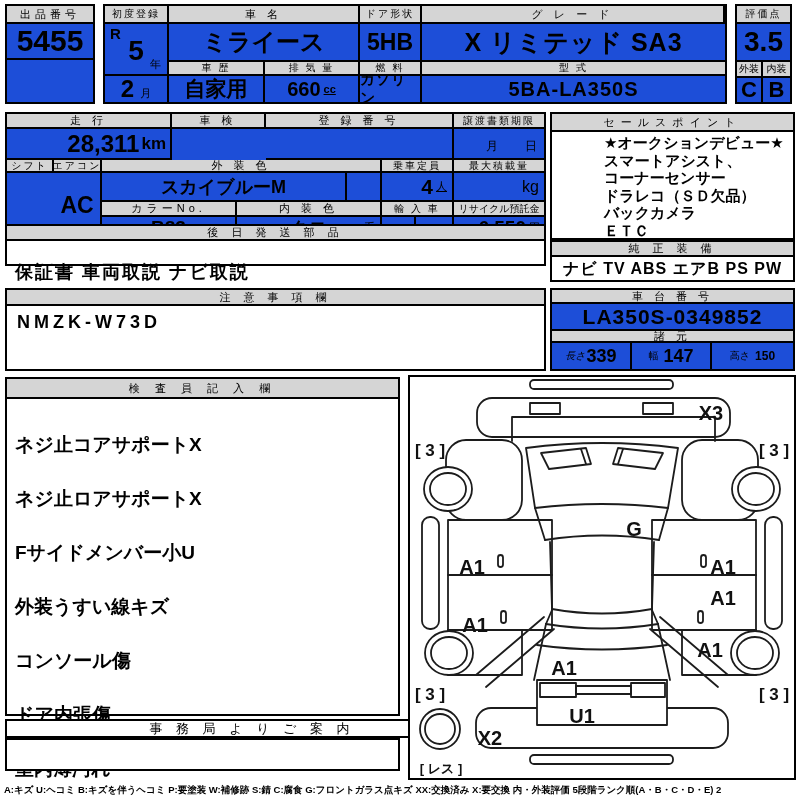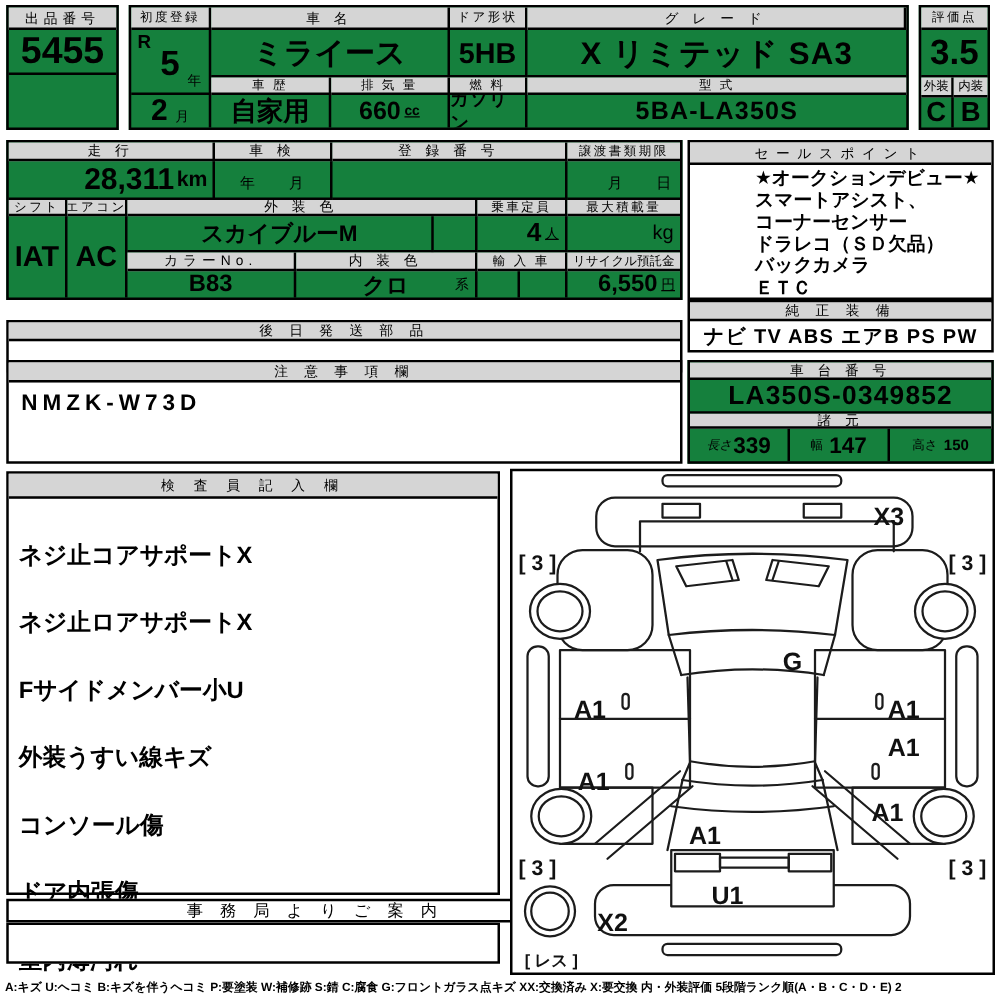--- a/index.html
+++ b/index.html
@@ -1,19 +1,19 @@
 <!DOCTYPE html>
 <html><head>
 <meta charset="utf-8">
 <style>
   html,body{margin:0;padding:0;}
   body{width:800px;height:800px;position:relative;background:#fff;color:#000;
        font-family:"Liberation Sans","DejaVu Sans",sans-serif;}
   .abs{position:absolute;box-sizing:border-box;}
-  .tbl{border:2px solid #000;display:grid;background:#15803d;}
+  .tbl{border:2px solid #000;display:grid;background:#1d4ed8;}
   .c{border-right:2px solid #000;border-bottom:2px solid #000;display:flex;
      align-items:center;justify-content:center;overflow:hidden;position:relative;box-sizing:border-box;}
   .nr{border-right:none!important;} .nb{border-bottom:none!important;}
   .g{background:#d5d5d5;}
   .hd{font-size:11px;letter-spacing:4px;white-space:nowrap;}
   .hd2{font-size:10px;letter-spacing:2px;white-space:nowrap;}
   .b{font-weight:bold;}
   .right{justify-content:flex-end;}
   .unit{font-size:11px;font-weight:bold;margin-left:3px;text-decoration:underline;}
   .hint{font-size:12px;letter-spacing:1px;}
@@ -77,31 +77,29 @@
 <div class="abs tbl" style="left:5px;top:112px;width:541px;height:128px;grid-template-columns:47px 48px 70px 65px 29px 81px 35px 34px 38px 90px;grid-template-rows:15px 31px 13px 29px 15px 21px;">
   <div class="c g hd" style="grid-column:1/span 3">走 行</div>
   <div class="c g hd" style="grid-column:4/span 2">車 検</div>
   <div class="c g hd" style="grid-column:6/span 4">登 録 番 号</div>
   <div class="c nr g hd2" style="grid-column:10">譲渡書類期限</div>
 
   <div class="c right" style="grid-column:1/span 3;grid-row:2;padding-right:4px;">
     <span class="b" style="font-size:24px;">28,311</span>
     <span class="b" style="font-size:17px;margin-left:2px;">km</span>
   </div>
-  <div class="c hint" style="grid-column:4/span 2;grid-row:2;align-items:flex-end;padding-bottom:3px;">年　　月</div>
   <div class="c" style="grid-column:6/span 4;grid-row:2;"></div>
   <div class="c nr hint right" style="grid-column:10;grid-row:2;align-items:flex-end;padding:0 6px 3px 0;">月　　日</div>
 
   <div class="c g hd2" style="grid-column:1;grid-row:3">シフト</div>
   <div class="c g hd2" style="grid-column:2;grid-row:3">エアコン</div>
   <div class="c g hd" style="grid-column:3/span 5;grid-row:3">外 装 色</div>
   <div class="c g hd2" style="grid-column:8/span 2;grid-row:3">乗車定員</div>
   <div class="c nr g hd2" style="grid-column:10;grid-row:3">最大積載量</div>
 
-  <div class="c nb b" style="grid-column:1;grid-row:4/span 3;font-size:23px;">IAT</div>
   <div class="c nb b" style="grid-column:2;grid-row:4/span 3;font-size:23px;">AC</div>
   <div class="c b" style="grid-column:3/span 4;grid-row:4;font-size:18px;">スカイブルーM</div>
   <div class="c" style="grid-column:7;grid-row:4"></div>
   <div class="c right" style="grid-column:8/span 2;grid-row:4;padding-right:5px;">
     <span class="b" style="font-size:21px;">4</span>
     <span class="unit" style="font-weight:normal;">人</span>
   </div>
   <div class="c nr right" style="grid-column:10;grid-row:4;padding-right:5px;font-size:16px;">kg</div>
 
   <div class="c g hd" style="grid-column:3/span 2;grid-row:5">カラーNo.</div>
@@ -127,21 +125,21 @@
   <div style="padding:2px 4px;font-weight:bold;font-size:15px;line-height:17.5px;margin-left:48px;">
     <div>★オークションデビュー★</div>
     <div>スマートアシスト、</div>
     <div>コーナーセンサー</div>
     <div>ドラレコ（ＳＤ欠品）</div>
     <div>バックカメラ</div>
     <div>ＥＴＣ</div>
   </div>
 </div>
 
-<div class="abs listbox" style="left:5px;top:256px;width:541px;height:42px;">
+<div class="abs listbox" style="left:5px;top:224px;width:541px;height:42px;">
   <div class="listhead" style="height:13px;letter-spacing:5px;">後 日 発 送 部 品</div>
   <div class="b" style="padding:19px 8px;font-size:18px;letter-spacing:2px;">保証書 車両取説 ナビ取説</div>
 </div>
 
 <div class="abs listbox" style="left:550px;top:240px;width:245px;height:42px;">
   <div class="listhead" style="height:13px;letter-spacing:5px;">純 正 装 備</div>
   <div class="b" style="padding:2px 4px;font-size:16px;text-align:center;letter-spacing:1px;">ナビ TV ABS エアB PS PW</div>
 </div>
 
 <div class="abs listbox" style="left:5px;top:288px;width:541px;height:83px;">

